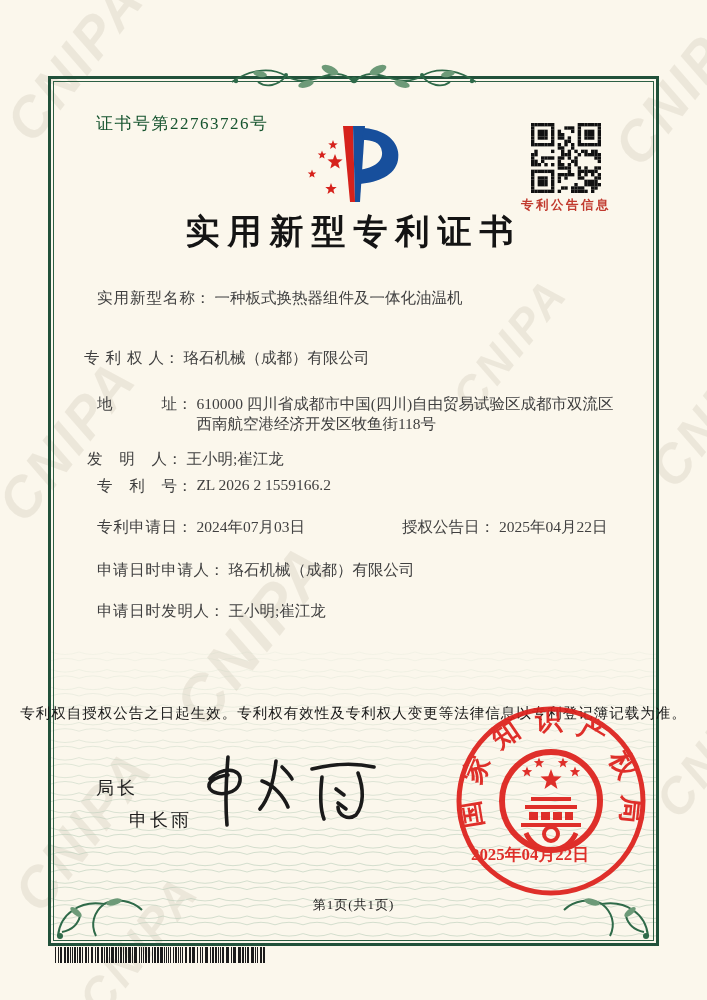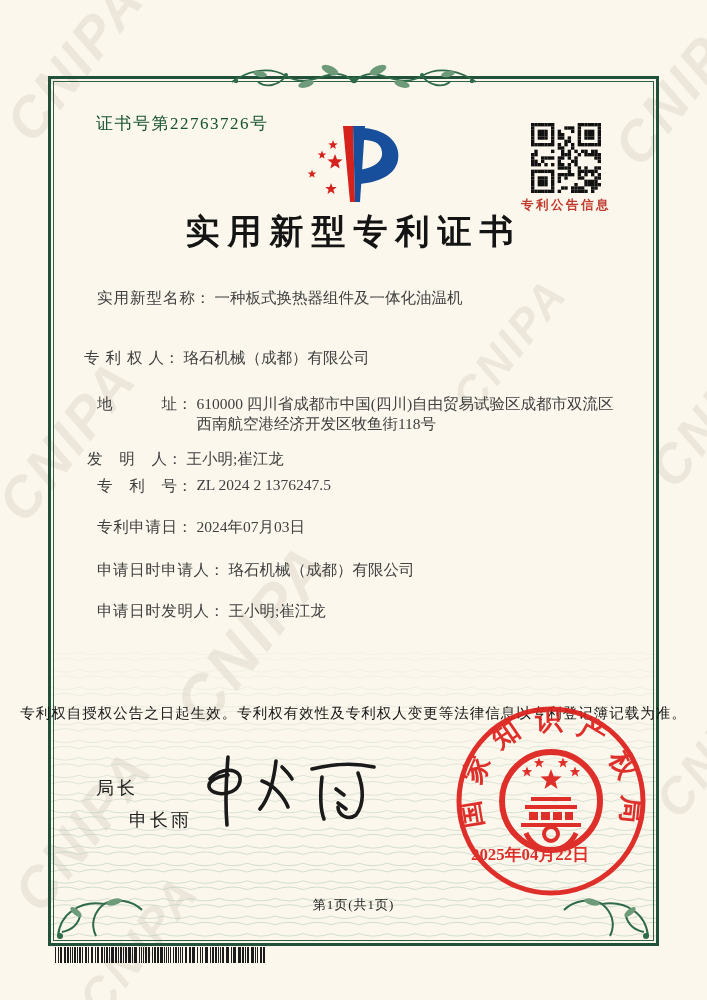--- a/index.html
+++ b/index.html
@@ -399,25 +399,29 @@
   <div class="row row-address">
     <span class="flabel l80">地址</span><span class="colon">：</span>
     <span class="fval wrapval">610000 四川省成都市中国(四川)自由贸易试验区成都市双流区西南航空港经济开发区牧鱼街118号</span>
   </div>
   <div class="row row-inventor">
     <span class="flabel l80">发明人</span><span class="colon">：</span>
     <span class="fval">王小明;崔江龙</span>
   </div>
   <div class="row row-patent">
     <span class="flabel l80">专利号</span><span class="colon">：</span>
-    <span class="fval">ZL 2024 2 1376247.5</span>
+    <span class="fval">ZL 2026 2 1559166.2</span>
   </div>
   <div class="row row-filing">
     <span class="flabel l80">专利申请日</span><span class="colon">：</span>
     <span class="fval">2024年07月03日</span>
+  </div>
+  <div class="row row-grantdate">
+    <span class="flabel">授权公告日</span><span class="colon">：</span>
+    <span class="fval">2025年04月22日</span>
   </div>
   <div class="row row-applicant">
     <span class="flabel l112">申请日时申请人</span><span class="colon">：</span>
     <span class="fval">珞石机械（成都）有限公司</span>
   </div>
   <div class="row row-inventor2">
     <span class="flabel l112">申请日时发明人</span><span class="colon">：</span>
     <span class="fval">王小明;崔江龙</span>
   </div>
 

